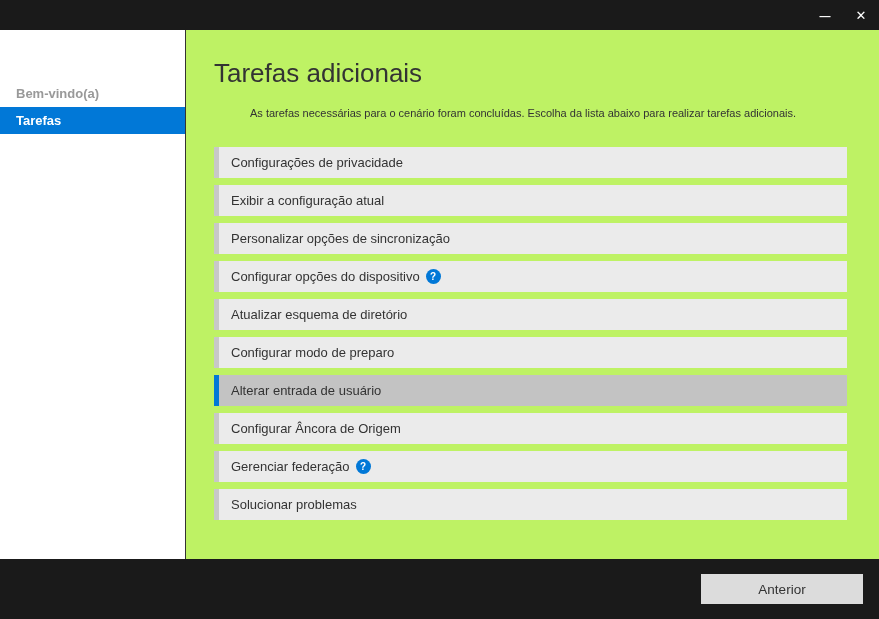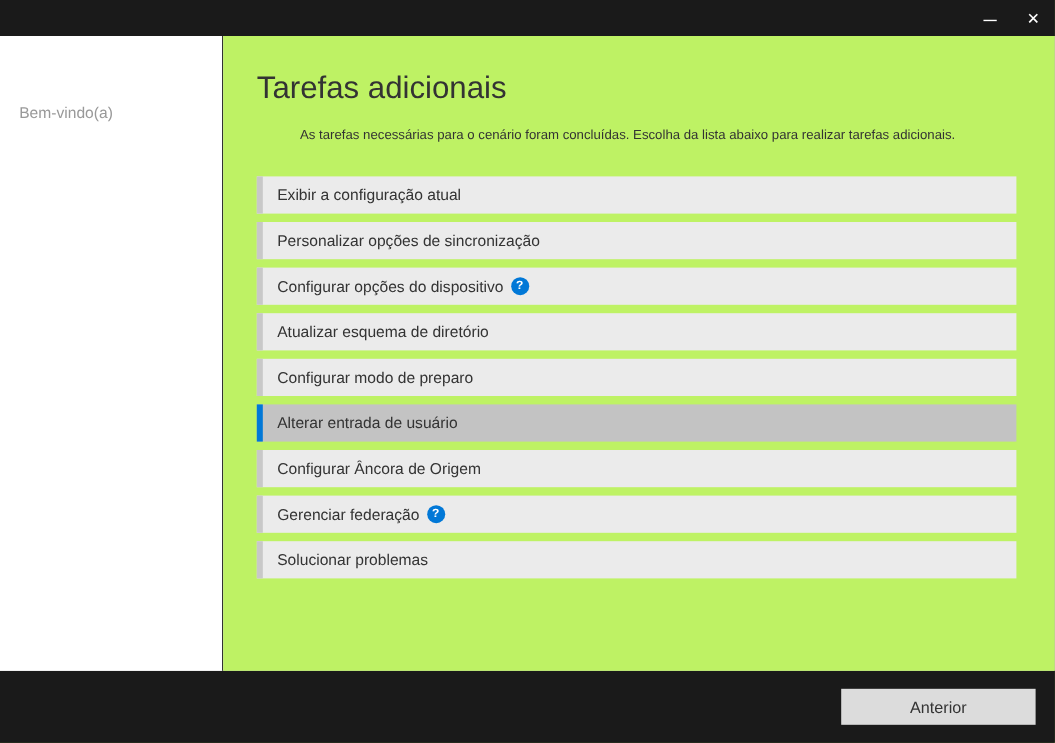--- a/index.html
+++ b/index.html
@@ -52,20 +52,21 @@
       width: 186px;
       background: #fff;
       border-right: 1px solid #333;
       padding-top: 50px;
     }
     .sidebar-item {
       padding: 6px 16px;
       font-size: 13px;
       color: #999;
       cursor: pointer;
+      font-weight: bold;
     }
     .sidebar-item.active {
       background: #0178d7;
       color: #fff;
     }
     .main {
       flex: 1;
       padding: 28px 32px 0 28px;
       background: #bef264;
     }
@@ -157,28 +158,34 @@
     <span class="win-ctrl min-icon"></span>
     <span class="win-ctrl close-icon"></span>
   </div>
 </div>
 
 <div class="content-wrapper">
   <div class="sidebar">
     <div class="sidebar-item">
       <span>Bem-vindo(a)</span>
     </div>
+    <div class="sidebar-item active">
+      <span>Tarefas</span>
+    </div>
   </div>
 
   <div class="main">
     <h1 class="page-title">Tarefas adicionais</h1>
     <p class="page-subtitle">As tarefas necessárias para o cenário foram concluídas. Escolha da lista abaixo para realizar tarefas adicionais.</p>
 
     <div class="task-list">
       <div class="task-item">
+        <span class="tlabel">Configurações de privacidade</span>
+      </div>
+      <div class="task-item">
         <span class="tlabel">Exibir a configuração atual</span>
       </div>
       <div class="task-item">
         <span class="tlabel">Personalizar opções de sincronização</span>
       </div>
       <div class="task-item">
         <span class="tlabel">Configurar opções do dispositivo</span>
         <span class="help-icon"></span>
       </div>
       <div class="task-item">

